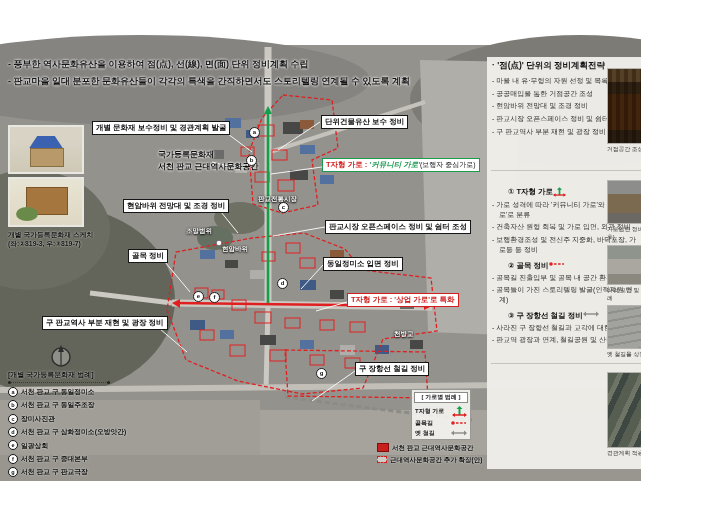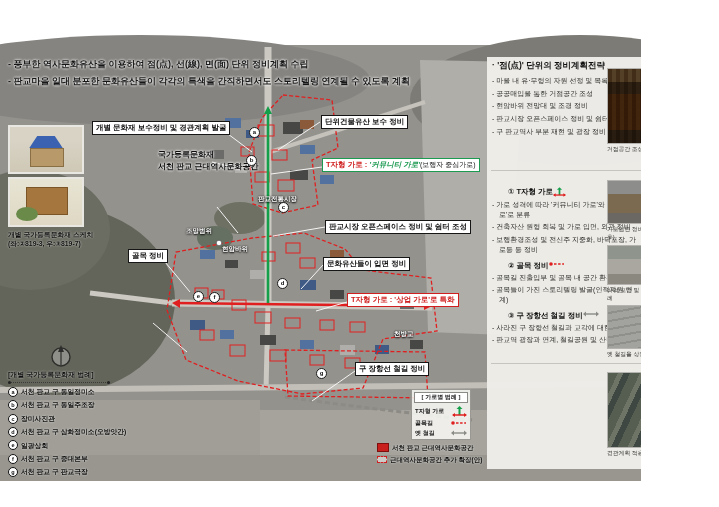--- a/index.html
+++ b/index.html
@@ -219,27 +219,29 @@
   <div class="sk-cap">
     <div>개별 국가등록문화재 스케치</div>
     <div>(좌:②819-3, 우:③819-7)</div>
   </div>
 
   <div class="co" style="left:92px;top:121px">개별 문화재 보수정비 및 경관계획 발굴</div>
   <div class="strong-label" style="left:122px;top:149px">
     <div>국가등록문화재</div>
     <div>서천 판교 근대역사문화공간</div>
   </div>
+  <div class="co" style="left:123px;top:199px">현암바위 전망대 및 조경 정비</div>
   <div class="co" style="left:128px;top:249px">골목 정비</div>
+  <div class="co" style="left:42px;top:316px">구 판교역사 부분 재현 및 광장 정비</div>
   <div class="co" style="left:321px;top:115px">단위건물유산 보수 정비</div>
   <div class="co co-green" style="left:322px;top:158px">
     <span class="t-red">T자형 가로 : </span><span class="t-green">'커뮤니티 가로'</span><span class="t-black">(보행자 중심가로)</span>
   </div>
   <div class="co" style="left:325px;top:220px">판교시장 오픈스페이스 정비 및 쉼터 조성</div>
-  <div class="co" style="left:323px;top:257px">문화유산들이 입면 정비</div>
+  <div class="co" style="left:323px;top:257px">동일정미소 입면 정비</div>
   <div class="co co-red" style="left:347px;top:293px">
     <span>T자형 가로 : </span><span>'상업 가로'로 특화</span>
   </div>
   <div class="co" style="left:355px;top:362px">구 장항선 철길 정비</div>
 
   <div class="maplabel" style="left:258px;top:195px">판교전통시장</div>
   <div class="maplabel" style="left:186px;top:227px">조망범위</div>
   <div class="maplabel" style="left:222px;top:245px">현암바위</div>
   <div class="maplabel" style="left:394px;top:330px">천방교</div>
 

